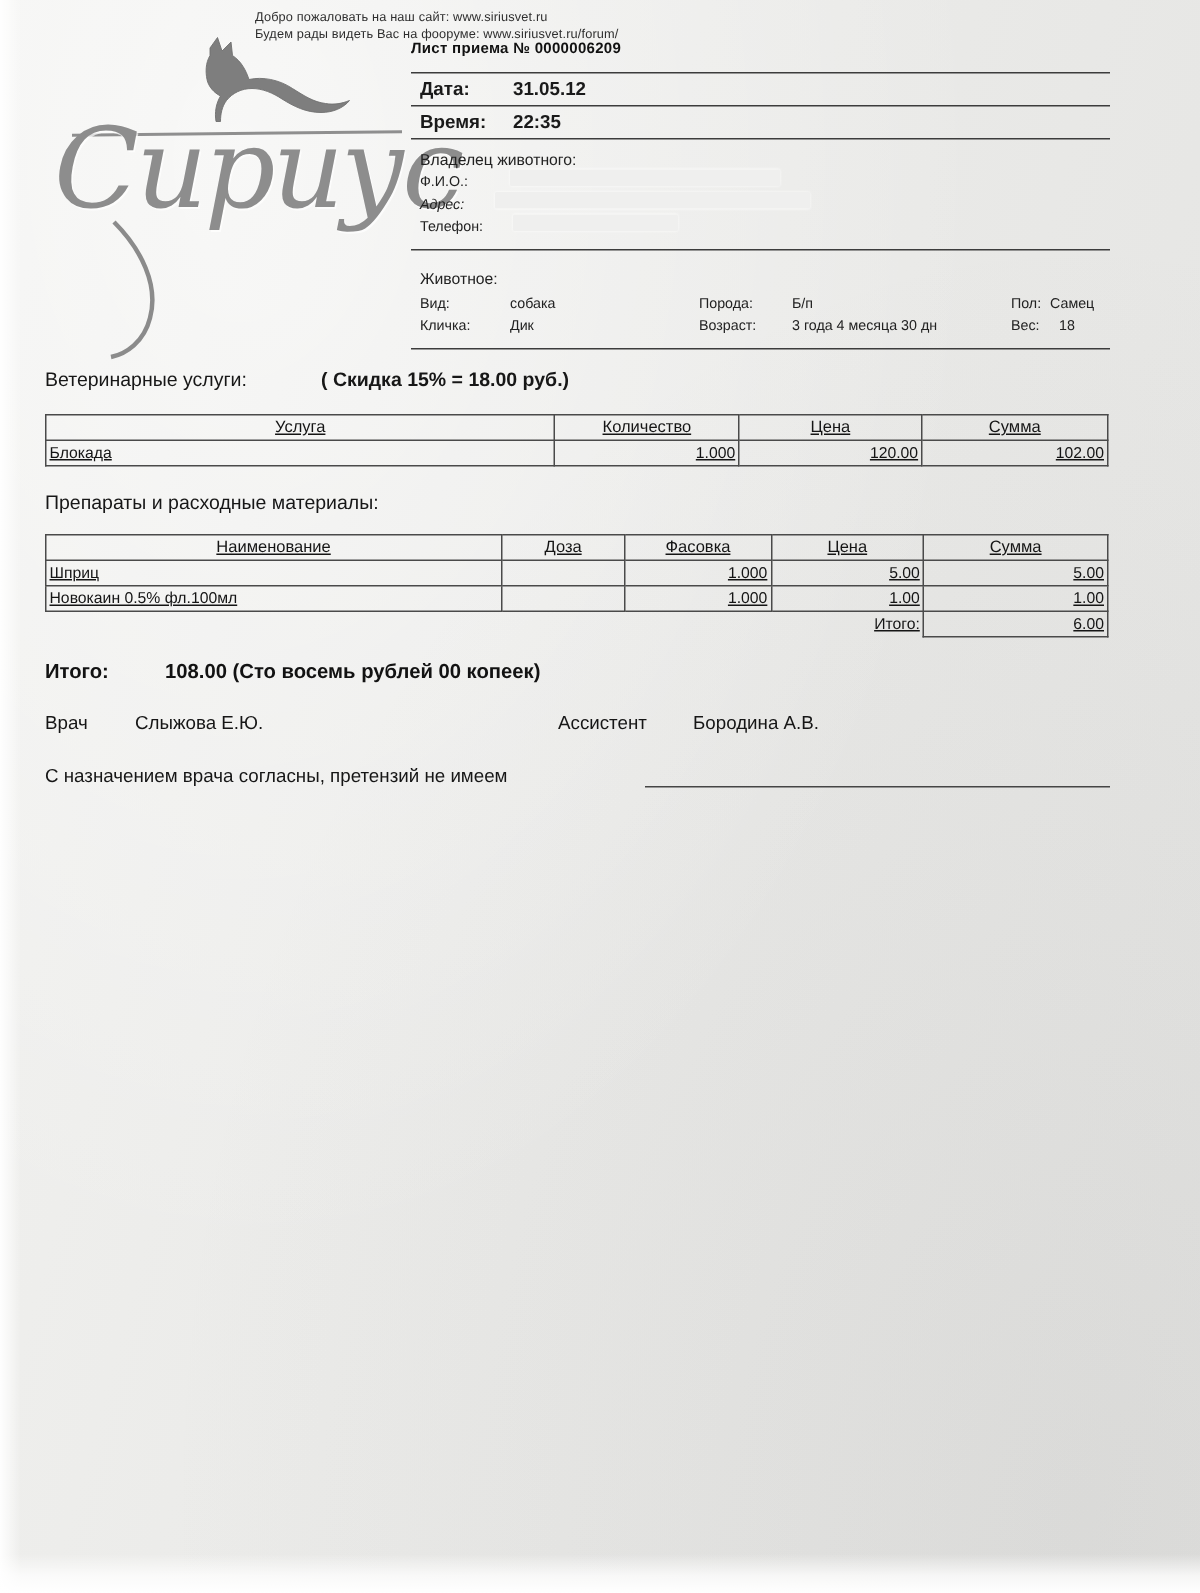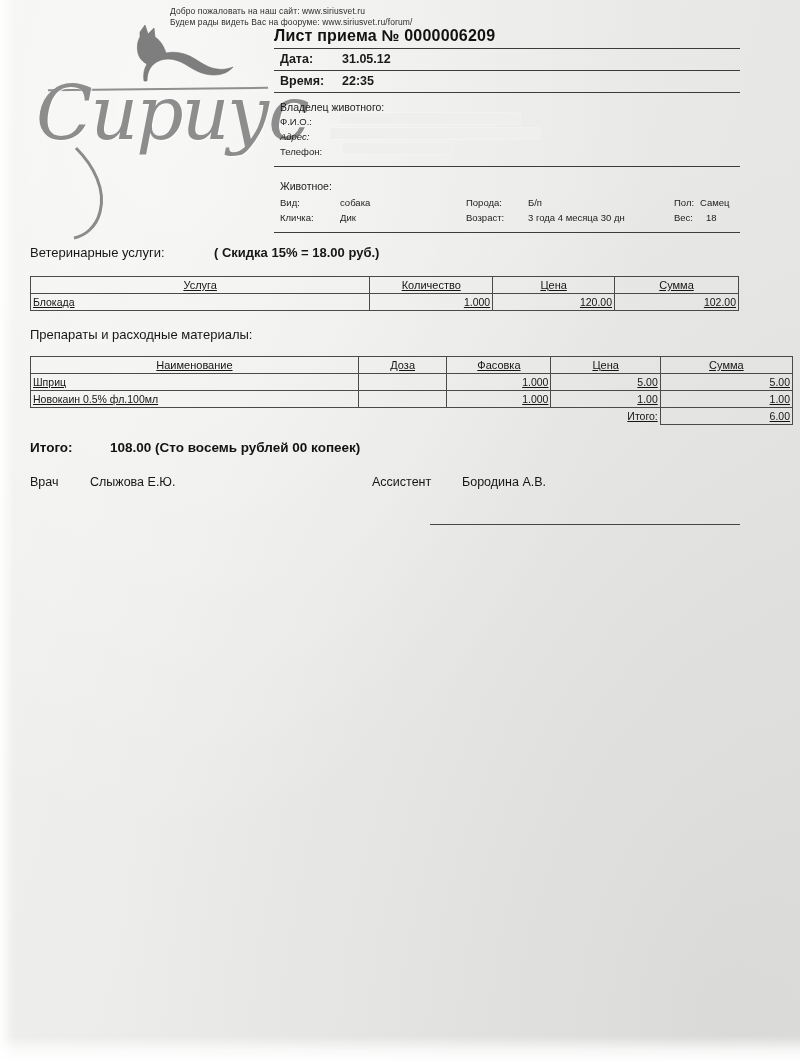--- a/index.html
+++ b/index.html
@@ -54,21 +54,21 @@
     color: #2e2e2e;
     letter-spacing: .1px;
   }
   .hdr-line.l1 { top: 6px; }
   .hdr-line.l2 { top: 17px; }
 
   .doc-title {
     position: absolute;
     left: 274px;
     top: 27px;
-    font-size: 16px;
+    font-size: 10px;
     font-weight: bold;
     color: #111;
     letter-spacing: .2px;
   }
 
   
   .logo {
     position: absolute;
     left: 30px;
     top: 18px;
@@ -261,21 +261,21 @@
         <td>Блокада</td>
         <td class="num">1.000</td>
         <td class="num">120.00</td>
         <td class="num">102.00</td>
       </tr>
     </tbody>
   </table>
 
   <div class="sect-title" style="left:30px; top:327px;">Препараты и расходные материалы:</div>
 
-  <table class="grid" style="left:30px; top:356px; width:763px;">
+  <table class="grid" style="left:30px; top:356px; width:709px;">
     <thead>
       <tr>
         <th style="width:310px;">Наименование</th>
         <th style="width:80px;">Доза</th>
         <th style="width:95px;">Фасовка</th>
         <th style="width:100px;">Цена</th>
         <th style="width:122px;">Сумма</th>
       </tr>
     </thead>
     <tbody>
@@ -304,14 +304,15 @@
   </table>
 
   <div class="total-line" style="left:30px; top:440px;">Итого:</div>
   <div class="total-line" style="left:110px; top:440px;">108.00 (Сто восемь рублей 00 копеек)</div>
 
   <div class="sign-row" style="left:30px; top:475px;">Врач</div>
   <div class="sign-row" style="left:90px; top:475px;">Слыжова Е.Ю.</div>
   <div class="sign-row" style="left:372px; top:475px;text-align:right;">Ассистент</div>
   <div class="sign-row" style="left:462px; top:475px;">Бородина А.В.</div>
 
+  <div class="consent" style="left:30px; top:510px;">С назначением врача согласны, претензий не имеем</div>
   <div class="sign-line" style="left:430px; top:524px; width:310px;"></div>
 </div>
 
 </body></html>

